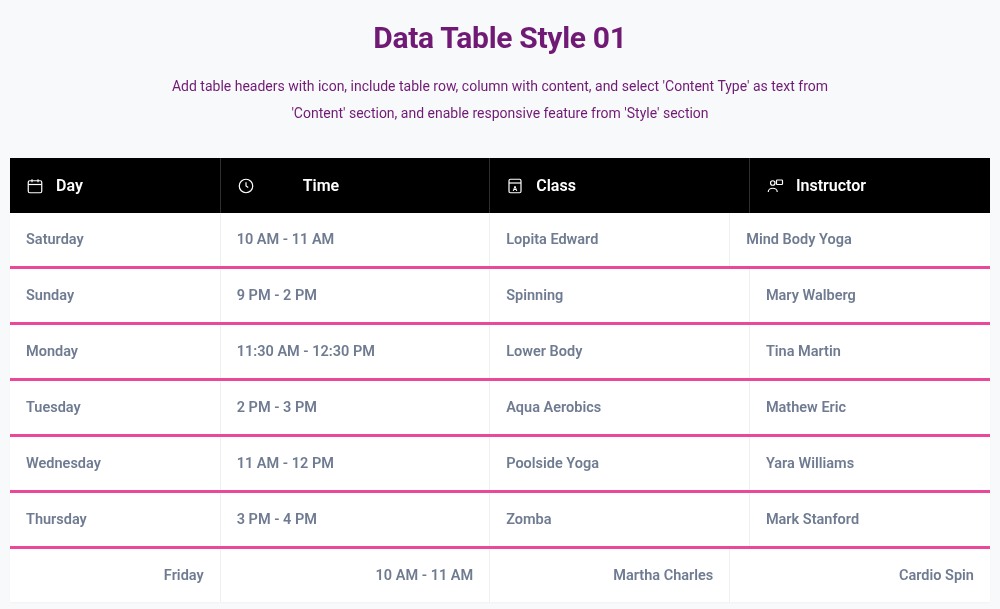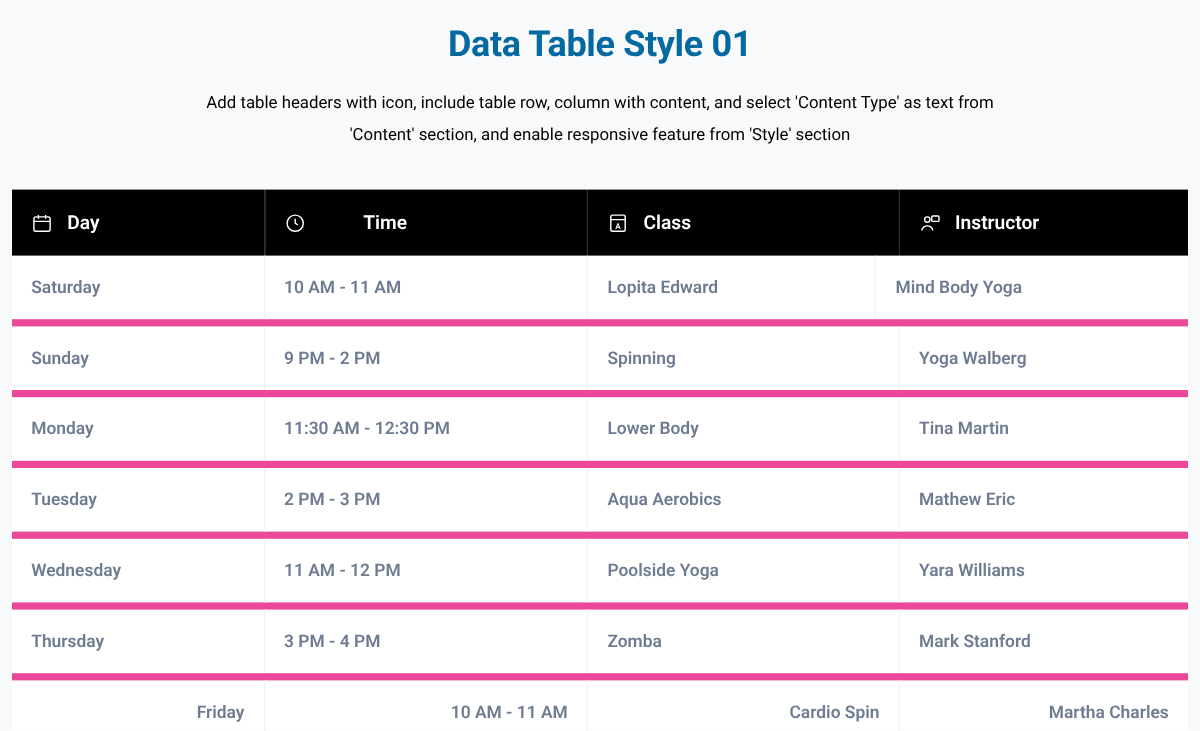--- a/index.html
+++ b/index.html
@@ -8,29 +8,29 @@
     background: #f8f9fb;
     width: 1000px;
     height: 609px;
     padding: 20px 10px;
   }
   .container {
     width: 100%;
   }
   .title {
     text-align: center;
-    color: #0369a1;
+    color: #701a75;
     font-size: 30px;
     font-weight: 700;
     margin-bottom: 18px;
     letter-spacing: -0.3px;
   }
   .subtitle {
     text-align: center;
-    color: #000000;
+    color: #701a75;
     font-size: 14px;
     line-height: 1.9;
     max-width: 700px;
     margin: 0 auto 32px auto;
   }
   .table {
     width: 100%;
     background: #fff;
     border-collapse: separate;
     border-spacing: 0;
@@ -57,21 +57,21 @@
   .col-instructor { width: 24.5%; }
   .icon {
     display: inline-flex;
     align-items: center;
     justify-content: center;
   }
   .icon svg { width: 18px; height: 18px; stroke: #fff; fill: none; stroke-width: 1.6; }
   .tbody { }
   .row {
     display: flex;
-    border-bottom: 6px solid #ec4899;
+    border-bottom: 3px solid #ec4899;
   }
   .row:last-child { border-bottom: none; text-align: right; }
   .td {
     padding: 18px 16px;
     color: #6f7b91;
     font-weight: 600;
     font-size: 14.5px;
     border-right: 1px solid #eef0f5;
   }
   .td:last-child { border-right: none; }
@@ -132,21 +132,21 @@
       <div class="row">
         <div class="td col-day">Saturday</div>
         <div class="td col-time">10 AM - 11 AM</div>
         <div class="td col-instructor">Lopita Edward</div>
         <div class="td col-class">Mind Body Yoga</div>
       </div>
       <div class="row">
         <div class="td col-day">Sunday</div>
         <div class="td col-time">9 PM - 2 PM</div>
         <div class="td col-class">Spinning</div>
-        <div class="td col-instructor">Yoga Walberg</div>
+        <div class="td col-instructor">Mary Walberg</div>
       </div>
       <div class="row">
         <div class="td col-day">Monday</div>
         <div class="td col-time">11:30 AM - 12:30 PM</div>
         <div class="td col-class">Lower Body</div>
         <div class="td col-instructor">Tina Martin</div>
       </div>
       <div class="row">
         <div class="td col-day">Tuesday</div>
         <div class="td col-time">2 PM - 3 PM</div>
@@ -161,19 +161,19 @@
       </div>
       <div class="row">
         <div class="td col-day">Thursday</div>
         <div class="td col-time">3 PM - 4 PM</div>
         <div class="td col-class">Zomba</div>
         <div class="td col-instructor">Mark Stanford</div>
       </div>
       <div class="row">
         <div class="td col-day">Friday</div>
         <div class="td col-time">10 AM - 11 AM</div>
+        <div class="td col-instructor">Martha Charles</div>
         <div class="td col-class">Cardio Spin</div>
-        <div class="td col-instructor">Martha Charles</div>
       </div>
     </div>
   </div>
 
 </div>
 
 </body></html>

